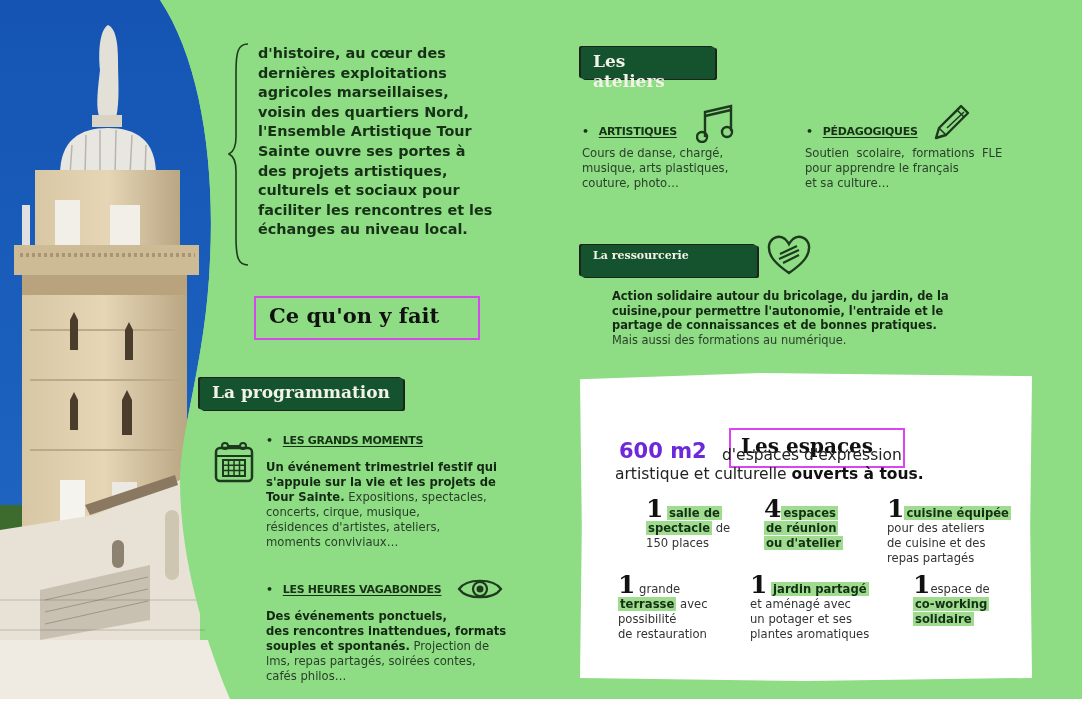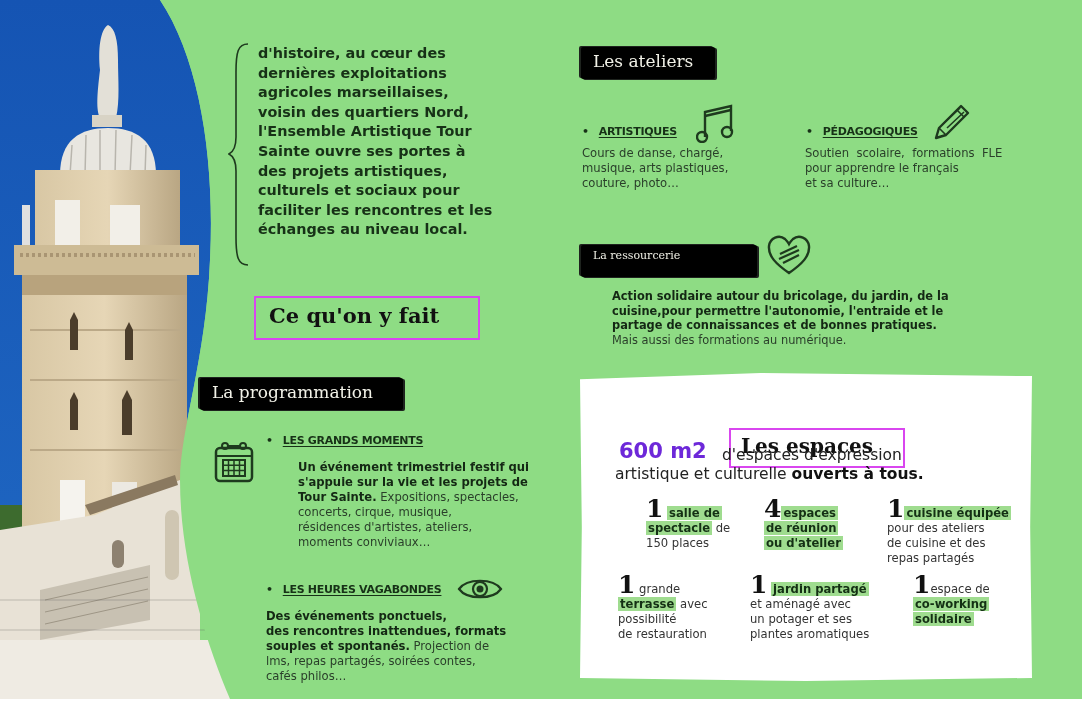--- a/index.html
+++ b/index.html
@@ -7,21 +7,21 @@
   body { font-family: "DejaVu Sans", sans-serif; color: #1a2e1a; position: relative; }
 
   .page { position: absolute; left: 0; top: 0; width: 1082px; height: 699px; background: #8edc84; overflow: hidden; }
   .bottom-strip { position: absolute; left: 0; top: 699px; width: 1082px; height: 4px; background: #ffffff; }
 
   
   .photo { position: absolute; left: 0; top: 0; width: 240px; height: 699px; overflow: hidden; }
   .photo svg { display: block; }
 
   
-  .tag { position: absolute; background: #000000; color: #f2f2e8; font-family: "DejaVu Serif", serif; font-weight: normal; padding: 4px 12px 6px 12px; border-radius: 2px; box-shadow: 2px 1px 0 #1e231e, -2px -1px 0 #1e231e; }
+  .tag { position: absolute; background: #14532d; color: #f2f2e8; font-family: "DejaVu Serif", serif; font-weight: bold; padding: 4px 12px 6px 12px; border-radius: 2px; box-shadow: 2px 1px 0 #1e231e, -2px -1px 0 #1e231e; }
 
   .outline-title { position: absolute; border: 2px solid #d946ef; font-family: "DejaVu Serif", serif; font-weight: bold; color: #111; }
 
   .intro { position: absolute; left: 258px; top: 44px; width: 262px; font-size: 14.4px; line-height: 19.6px; font-weight: bold; color: #173117; }
   .brace { position: absolute; left: 228px; top: 42px; }
 
   .bullet-head { position: absolute; font-size: 11px; font-weight: bold; color: #173117; letter-spacing: -0.3px; }
   .bullet-head .dot { margin-right: 10px; }
   .bullet-head .u { text-decoration: underline; text-underline-offset: 2px; }
 
@@ -131,21 +131,21 @@
     <circle cx="12" cy="6" r="3" fill="none" stroke="#1e3a1e" stroke-width="2"></circle>
     <circle cx="30" cy="6" r="3" fill="none" stroke="#1e3a1e" stroke-width="2"></circle>
     <line x1="15" y1="6" x2="27" y2="6" stroke="#1e3a1e" stroke-width="2"></line>
     <rect x="10" y="20" width="22" height="16" fill="none" stroke="#1e3a1e" stroke-width="2"></rect>
     <path d="M15.5 20 V36 M21 20 V36 M26.5 20 V36 M10 25.3 H32 M10 30.6 H32" stroke="#1e3a1e" stroke-width="1.5"></path>
   </svg>
 
   <div class="bullet-head" style="left:266px;top:434px;">
     <span class="dot">•</span><span class="u">LES GRANDS MOMENTS</span>
   </div>
-  <div class="body-txt" style="left:266px;top:460px;width:260px;margin-left:32px;">
+  <div class="body-txt" style="left:266px;top:460px;width:260px;">
     <div><b>Un événement trimestriel festif qui</b></div>
     <div><b>s'appuie sur la vie et les projets de</b></div>
     <div><b>Tour Sainte.</b><span> Expositions, spectacles,</span></div>
     <div>concerts, cirque, musique,</div>
     <div>résidences d'artistes, ateliers,</div>
     <div>moments conviviaux…</div>
   </div>
 
   <div class="bullet-head" style="left:266px;top:583px;">
     <span class="dot">•</span><span class="u">LES HEURES VAGABONDES</span>

